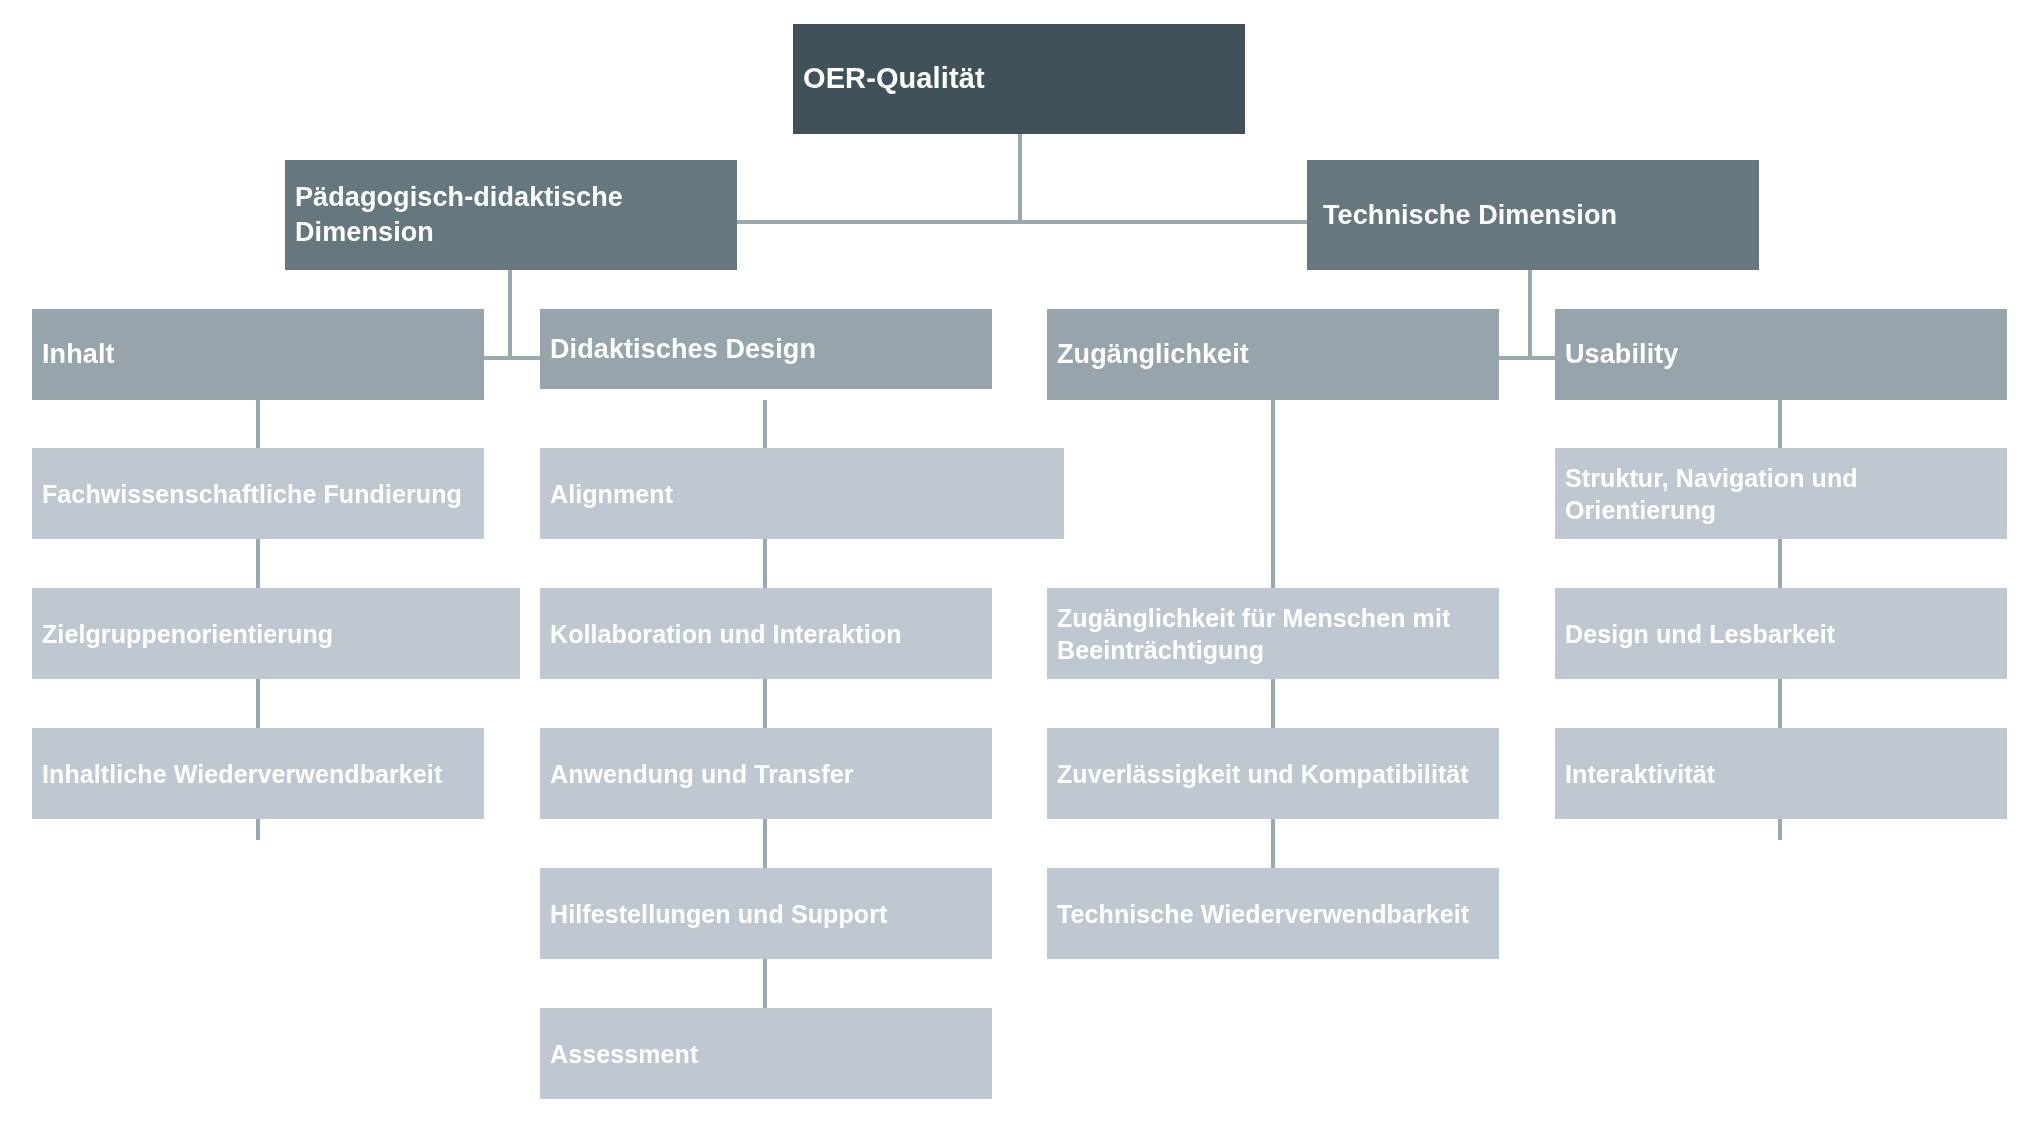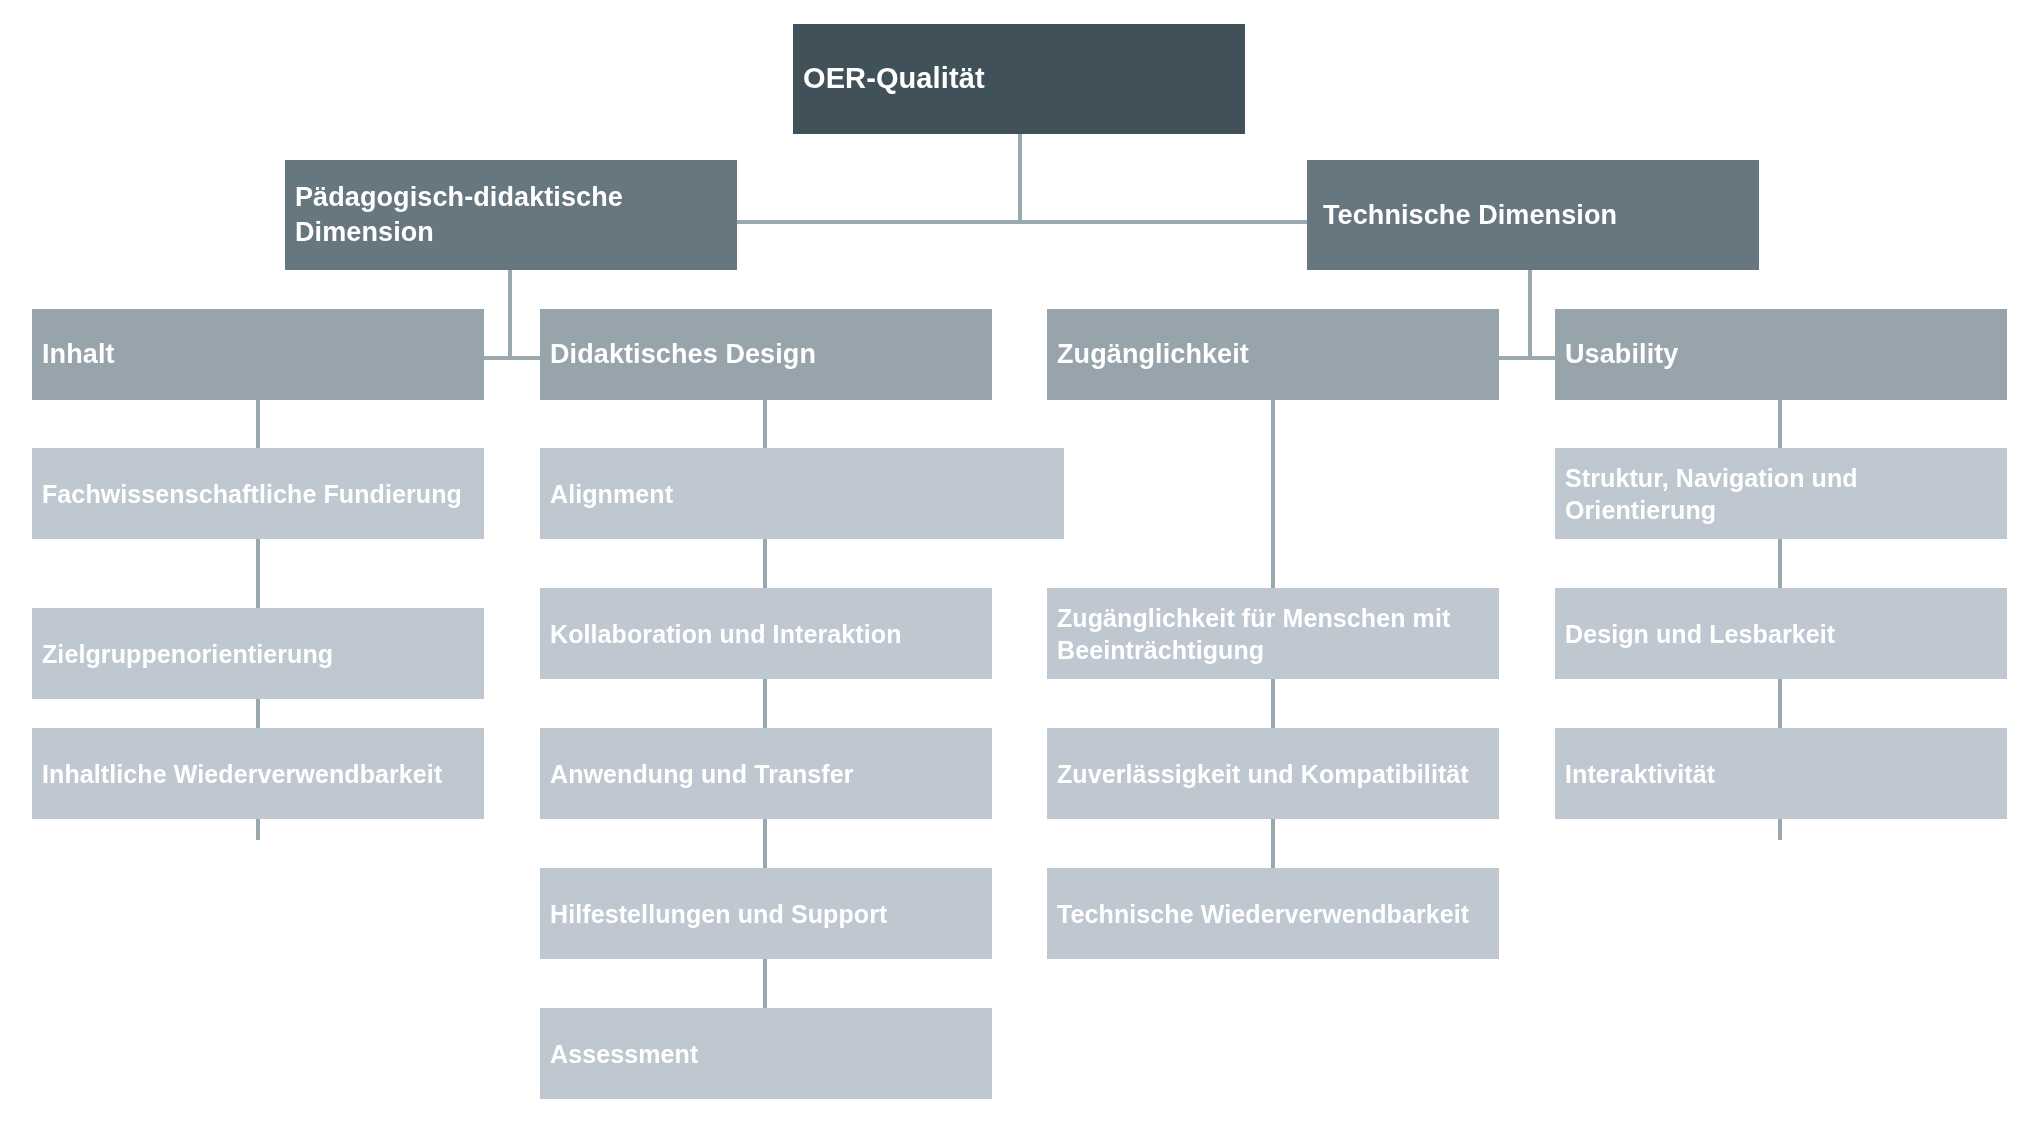--- a/index.html
+++ b/index.html
@@ -90,34 +90,34 @@
     <span class="label">Pädagogisch-didaktische Dimension</span>
   </div>
 
   <div class="node lvl-dim" style="left:1307px; top:160px; width:452px; height:110px;padding-left:16px;">
     <span class="label">Technische Dimension</span>
   </div>
 
   <div class="node lvl-cat" style="left:32px; top:309px; width:452px; height:91px;">
     <span class="label">Inhalt</span>
   </div>
-  <div class="node lvl-cat" style="left:540px; top:309px; width:452px; height:91px;">
+  <div class="node lvl-cat" style="left:540px; top:309px; width:452px; height:80px;">
     <span class="label">Didaktisches Design</span>
   </div>
   <div class="node lvl-cat" style="left:1047px; top:309px; width:452px; height:91px;">
     <span class="label">Zugänglichkeit</span>
   </div>
   <div class="node lvl-cat" style="left:1555px; top:309px; width:452px; height:91px;">
     <span class="label">Usability</span>
   </div>
 
   <div class="node lvl-leaf" style="left:32px; top:448px; width:452px; height:91px;">
     <span class="label">Fachwissenschaftliche Fundierung</span>
   </div>
-  <div class="node lvl-leaf" style="left:32px; top:588px; width:452px; height:91px;margin-top:20px;">
+  <div class="node lvl-leaf" style="left:32px; top:588px; width:488px; height:91px;">
     <span class="label">Zielgruppenorientierung</span>
   </div>
   <div class="node lvl-leaf" style="left:32px; top:728px; width:452px; height:91px;">
     <span class="label">Inhaltliche Wiederverwendbarkeit</span>
   </div>
 
   <div class="node lvl-leaf" style="left:540px; top:448px; width:524px; height:91px;">
     <span class="label">Alignment</span>
   </div>
   <div class="node lvl-leaf" style="left:540px; top:728px; width:452px; height:91px;">

